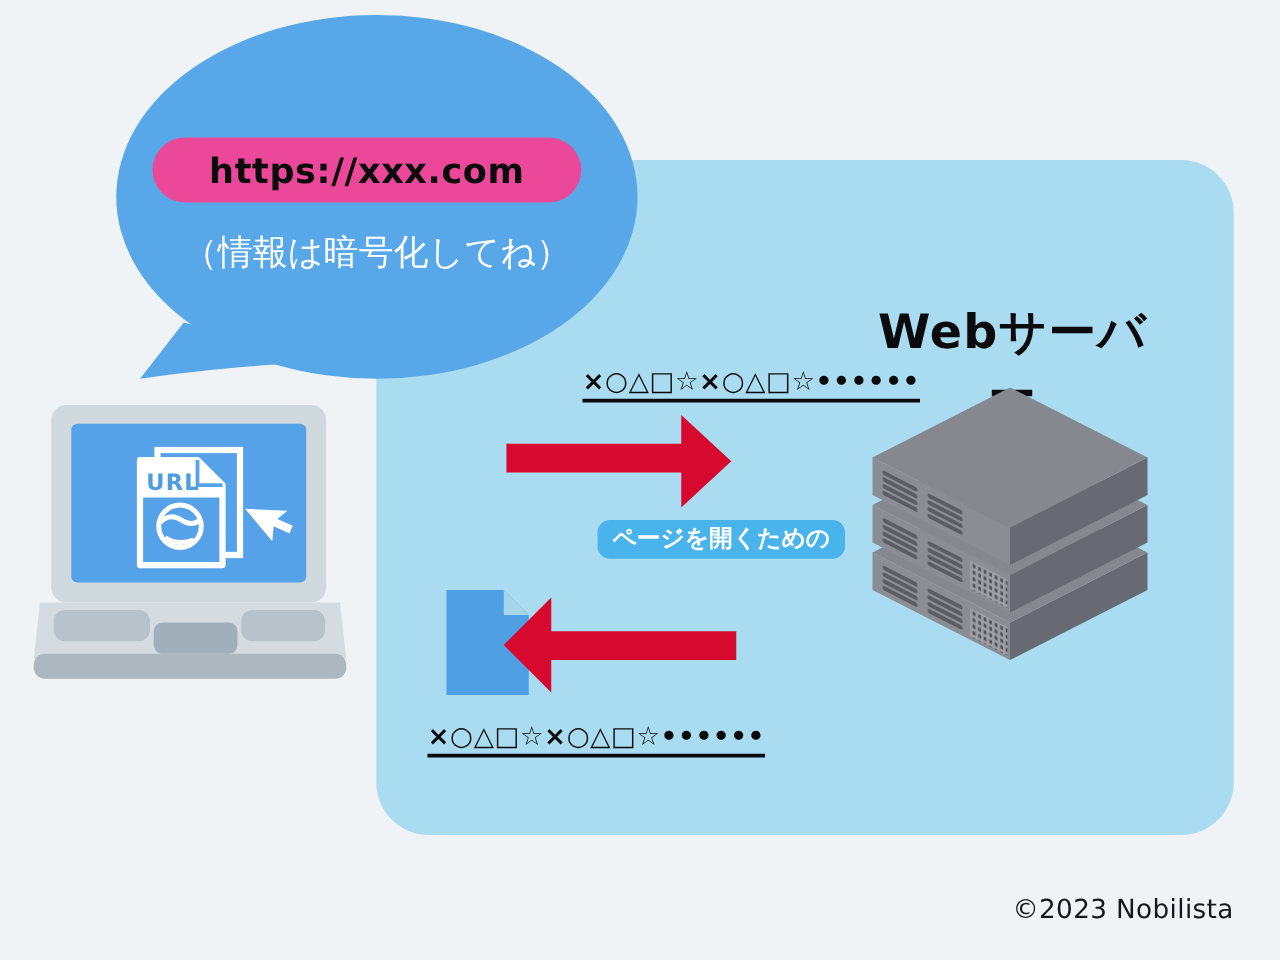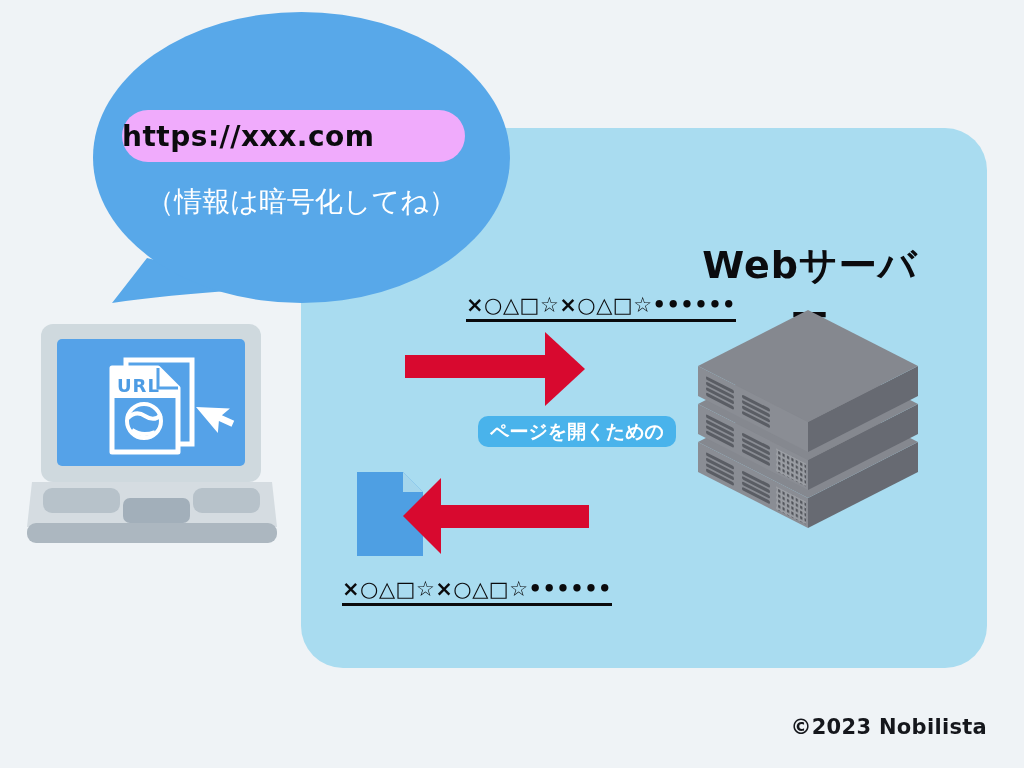--- a/index.html
+++ b/index.html
@@ -5,22 +5,22 @@
   * { margin:0; padding:0; box-sizing:border-box; }
   body { background:#EFF3F6; font-family:"DejaVu Sans", sans-serif; }
   .canvas { position:relative; width:1024px; height:768px; background:#EFF3F6; overflow:hidden; }
   .abs { position:absolute; }
 
   .panel { left:301px; top:128px; width:686px; height:540px; background:#A9DCF0; border-radius:42px; }
 
   
   .bubble-body { left:93px; top:12px; width:417px; height:291px; background:#58A8E9; border-radius:50%; }
   .bubble-tail { left:95px; top:250px; }
-  .url-pill { left:122px; top:110px; width:343px; height:52px; background:#f0abfc; border-radius:26px;
-              display:flex; align-items:center; }
+  .url-pill { left:122px; top:110px; width:343px; height:52px; background:#ec4899; border-radius:26px;
+              display:flex; align-items:center; justify-content:center; }
   .url-text { font-size:28px; font-weight:bold; color:#0B0B0E; letter-spacing:0.5px; }
   .bubble-note { left:93px; top:183px; width:417px; text-align:center; font-size:28px; font-weight:normal;
                  color:#FFFFFF; }
 
   
   .server-label { left:686px; top:240px; width:248px; text-align:center; font-size:38px; font-weight:bold;
                   color:#0B0B0E; letter-spacing:1px; }
   .server-svg { left:686px; top:298px; }
 
   
@@ -37,21 +37,21 @@
   .pill-labels { left:450px; top:416px; width:230px; display:flex; flex-direction:column; align-items:center; }
   .pill-line { background:#49B3EB; color:#FFFFFF; font-size:19px; font-weight:bold; line-height:31px;
                padding:0 12px; border-radius:10px; white-space:nowrap;margin-left:24px; }
 
   
   .file-svg { left:357px; top:472px; }
 
   
   .laptop-svg { left:20px; top:315px; }
 
-  .copyright { right:37px; top:715px; font-size:21px; font-weight:bold; color:#15171C; letter-spacing:0.3px; }
+  .copyright { right:37px; top:715px; font-size:21px; font-weight:normal; color:#15171C; letter-spacing:0.3px; }
 </style>
 </head>
 <body>
 
 <div class="canvas">
 
   <div class="abs panel"></div>
 
   <div class="abs server-label">Webサーバー</div>
 

